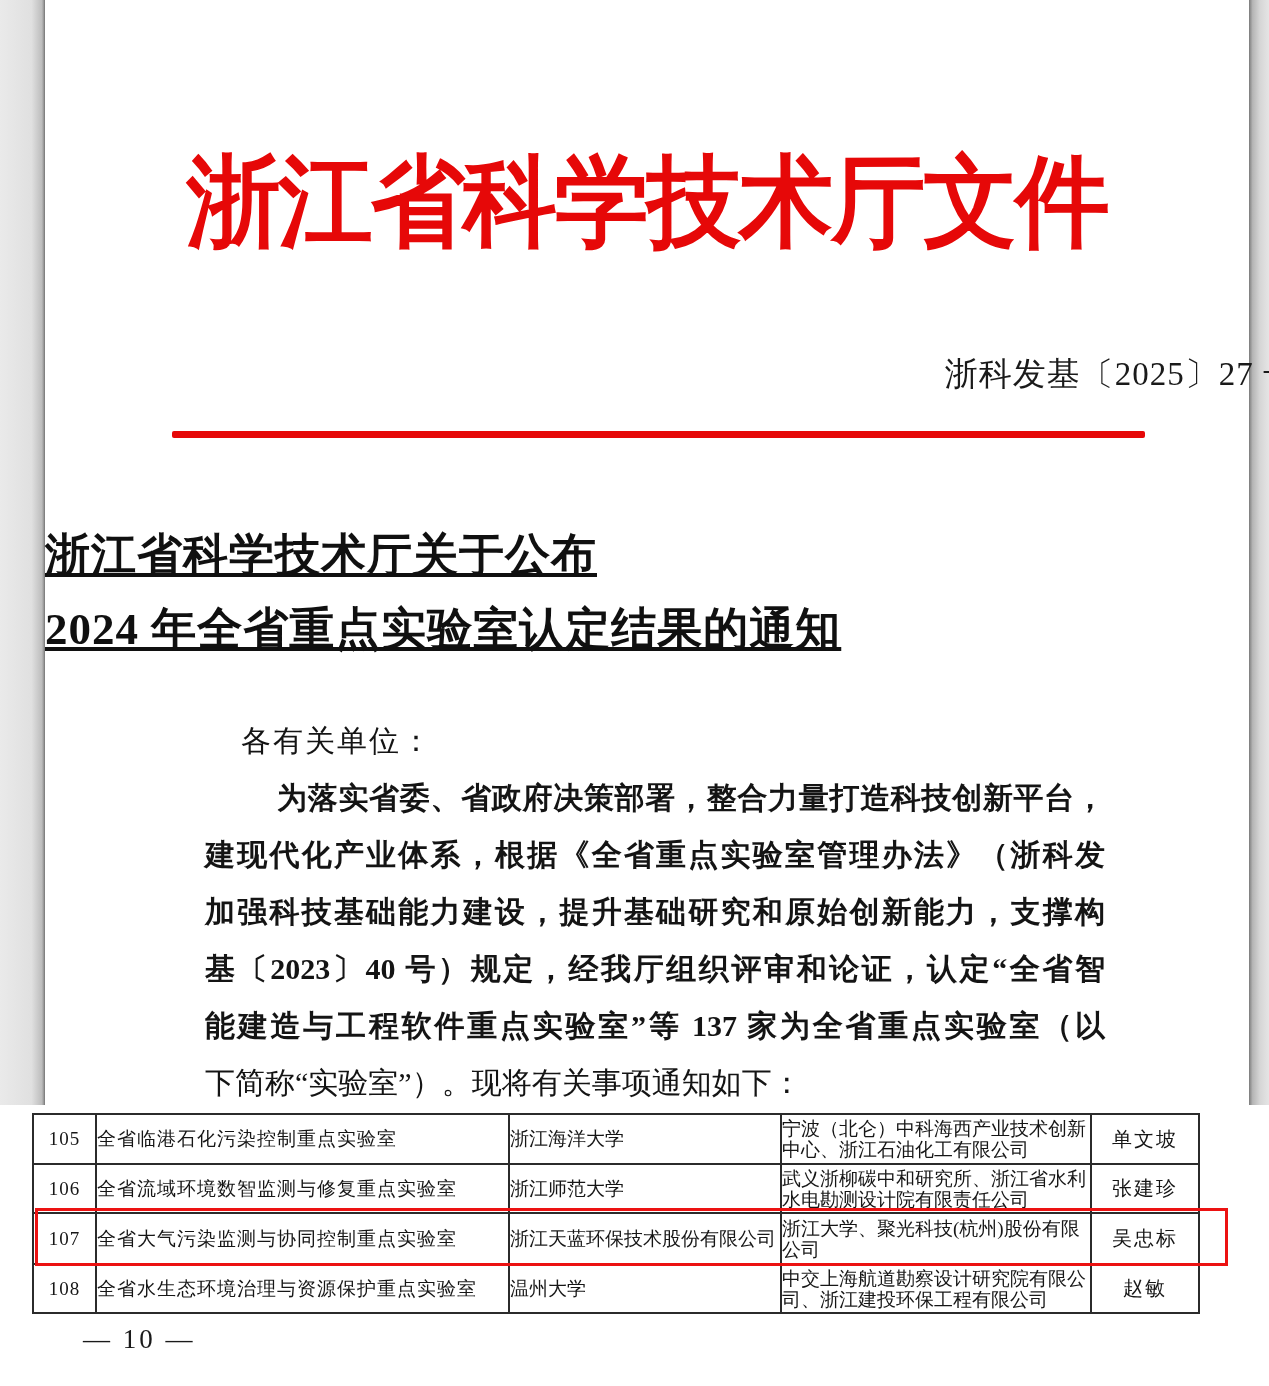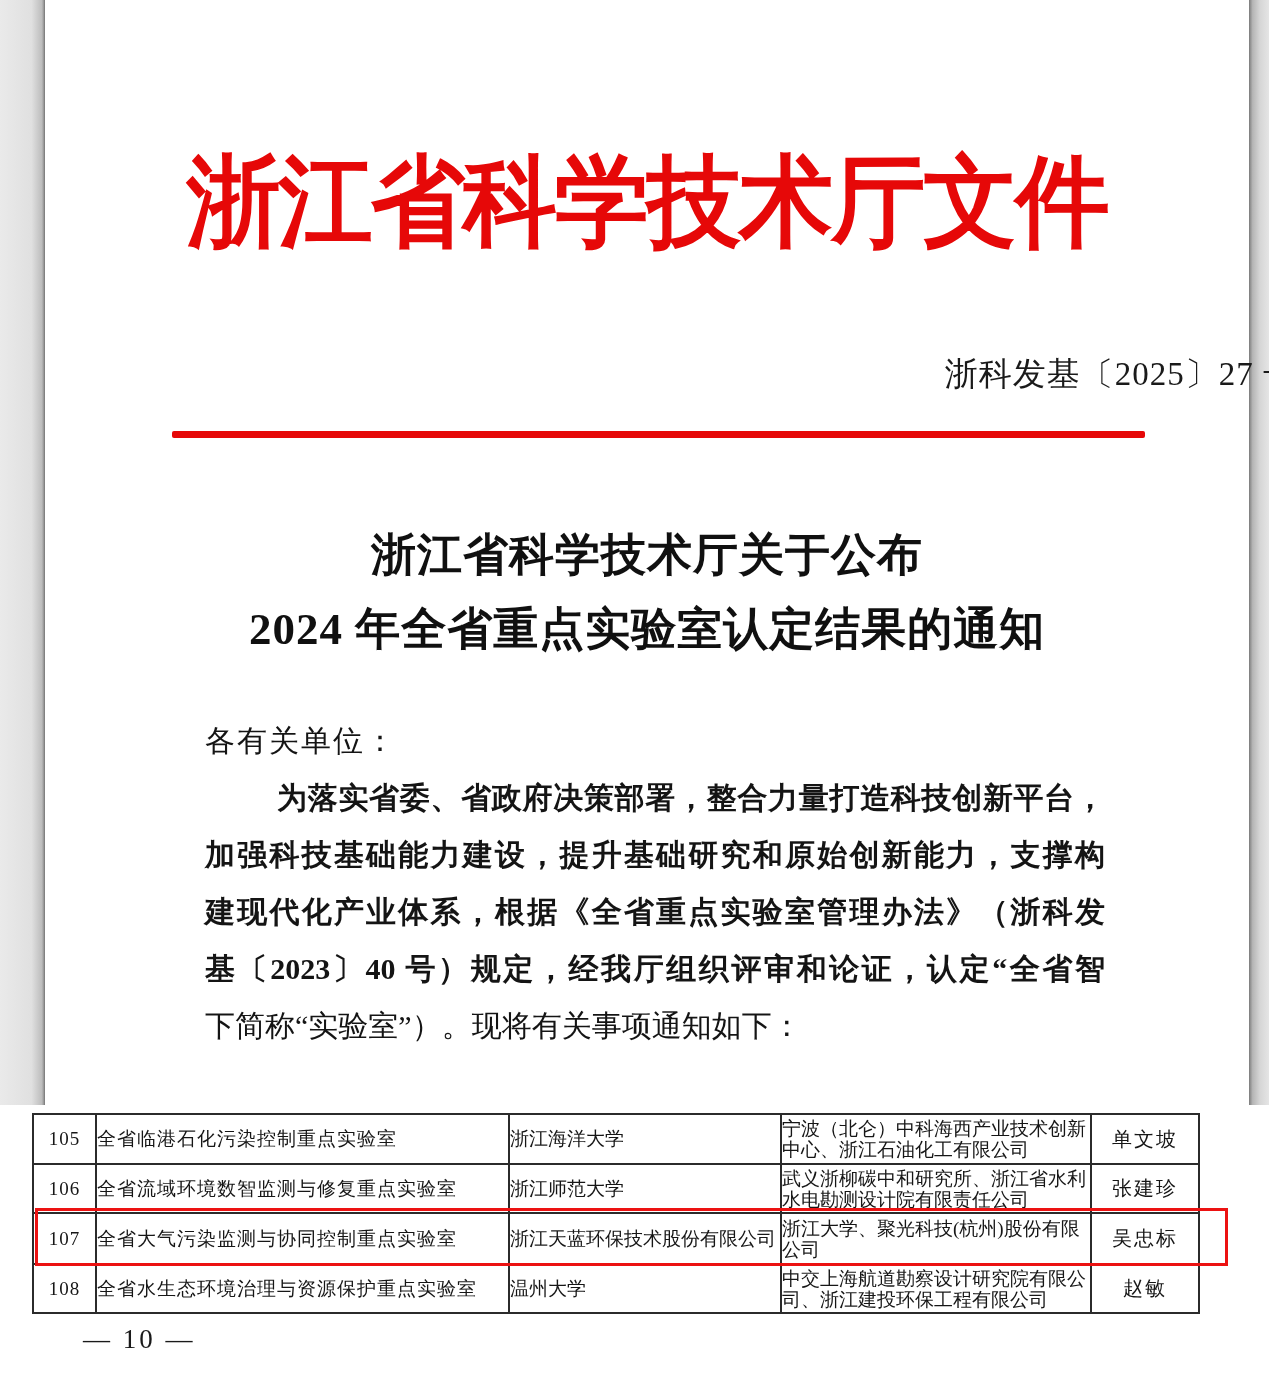--- a/index.html
+++ b/index.html
@@ -34,31 +34,31 @@
     text-align:right;font-size:33px;line-height:44px;color:#1a1a1a;
     letter-spacing:1px;
     padding-left:48px;
   }
   .red-rule{
     position:absolute;top:431px;left:127px;width:973px;height:7px;
     background:#e60808;border-radius:2px;
   }
   .notice-title{
     position:absolute;top:518px;left:0;width:100%;
-    text-align:center;font-weight:bold;font-size:45px;line-height:74px;
-    color:#101010;letter-spacing:1px;
+    font-weight:bold;font-size:45px;line-height:74px;
+    color:#101010;letter-spacing:1px;text-decoration:underline;
   }
   .letter-body{
     position:absolute;top:712px;left:160px;width:900px;
     font-size:30px;color:#141414;
   }
   .letter-body .bline{height:57px;line-height:57px;white-space:nowrap;}
   .letter-body .just{white-space:normal;text-align:justify;text-align-last:justify;font-weight:bold;}
   .letter-body .indent{padding-left:72px;}
-  .salutation{height:57px;line-height:57px;letter-spacing:2px;}
+  .salutation{height:57px;line-height:57px;letter-spacing:2px;margin-left:36px;}
 
   
   .table-section{
     position:absolute;left:0;top:1105px;width:1269px;height:281px;background:#ffffff;
   }
   table.labs{
     position:absolute;left:32px;top:8px;
     border-collapse:collapse;table-layout:fixed;
     font-size:19px;color:#161616;
   }
@@ -97,23 +97,24 @@
     <div class="agency-title">浙江省科学技术厅文件</div>
     <div class="doc-number">浙科发基〔2025〕27 号</div>
     <div class="red-rule"></div>
     <div class="notice-title">
       <div>浙江省科学技术厅关于公布</div>
       <div>2024 年全省重点实验室认定结果的通知</div>
     </div>
     <div class="letter-body">
       <div class="salutation">各有关单位：</div>
       <div class="bline just indent">为落实省委、省政府决策部署，整合力量打造科技创新平台，</div>
+      <div class="bline just">建现代化产业体系，根据《全省重点实验室管理办法》（浙科发</div>
       <div class="bline just">加强科技基础能力建设，提升基础研究和原始创新能力，支撑构</div>
-      <div class="bline just">建现代化产业体系，根据《全省重点实验室管理办法》（浙科发</div>
       <div class="bline just">基〔2023〕40 号）规定，经我厅组织评审和论证，认定“全省智</div>
+      <div class="bline just">能建造与工程软件重点实验室”等 137 家为全省重点实验室（以</div>
       <div class="bline">下简称“实验室”）。现将有关事项通知如下：</div>
     </div>
   </div>
 
   <div class="table-section">
     <table class="labs">
       <colgroup>
         <col style="width:63px">
           <col style="width:413px">
           <col style="width:272px">

